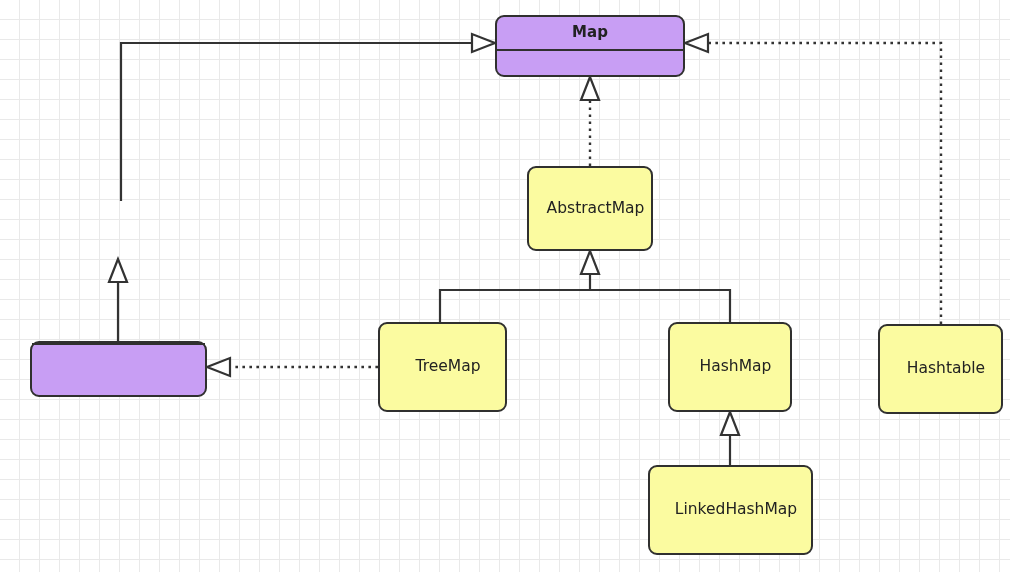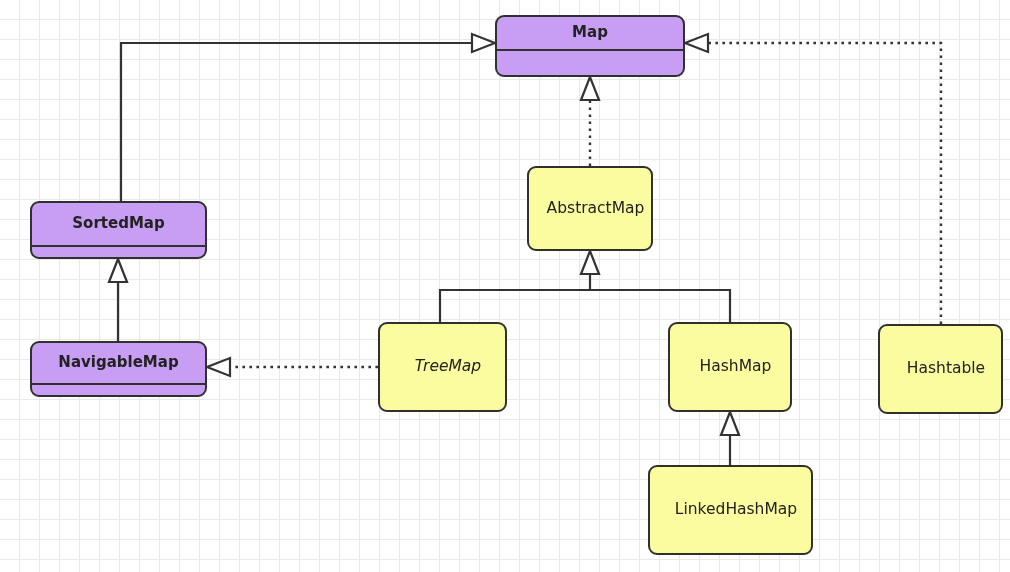--- a/index.html
+++ b/index.html
@@ -115,35 +115,30 @@
       <path d="M730,465 L730,431" fill="none" stroke="#333333" stroke-width="2.2"></path>
       <polygon points="730,412 721,435 739,435" fill="#ffffff" stroke="#333333" stroke-width="2.2" stroke-linejoin="miter"></polygon>
     </g>
   </svg>
 
   <div class="node iface" style="left:495px; top:15px; width:190px; height:62px;">
     <div class="title" style="height:32px; flex:0 0 32px;">Map</div>
     <div class="compartment" style="flex:1 1 auto;"></div>
   </div>
 
-  <div class="node iface" style="left:30px; top:201px; width:177px; height:58px;">
-    <div class="title" style="height:42px; flex:0 0 42px;">SortedMap</div>
-    <div class="compartment" style="flex:1 1 auto;"></div>
-  </div>
 
   <div class="node iface" style="left:30px; top:341px; width:177px; height:56px;">
-    <div class="title" style="height:40px; flex:0 0 40px;">NavigableMap</div>
     <div class="compartment" style="flex:1 1 auto;"></div>
   </div>
 
   <div class="node cls" style="left:527px; top:166px; width:126px; height:85px;">
     <div class="title">AbstractMap</div>
   </div>
 
-  <div class="node cls" style="left:378px; top:322px; width:129px; height:90px;font-style:italic;">
+  <div class="node cls" style="left:378px; top:322px; width:129px; height:90px;">
     <div class="title">TreeMap</div>
   </div>
 
   <div class="node cls" style="left:648px; top:465px; width:165px; height:90px;">
     <div class="title">LinkedHashMap</div>
   </div>
 
   <div class="node cls" style="left:668px; top:322px; width:124px; height:90px;">
     <div class="title">HashMap</div>
   </div>

